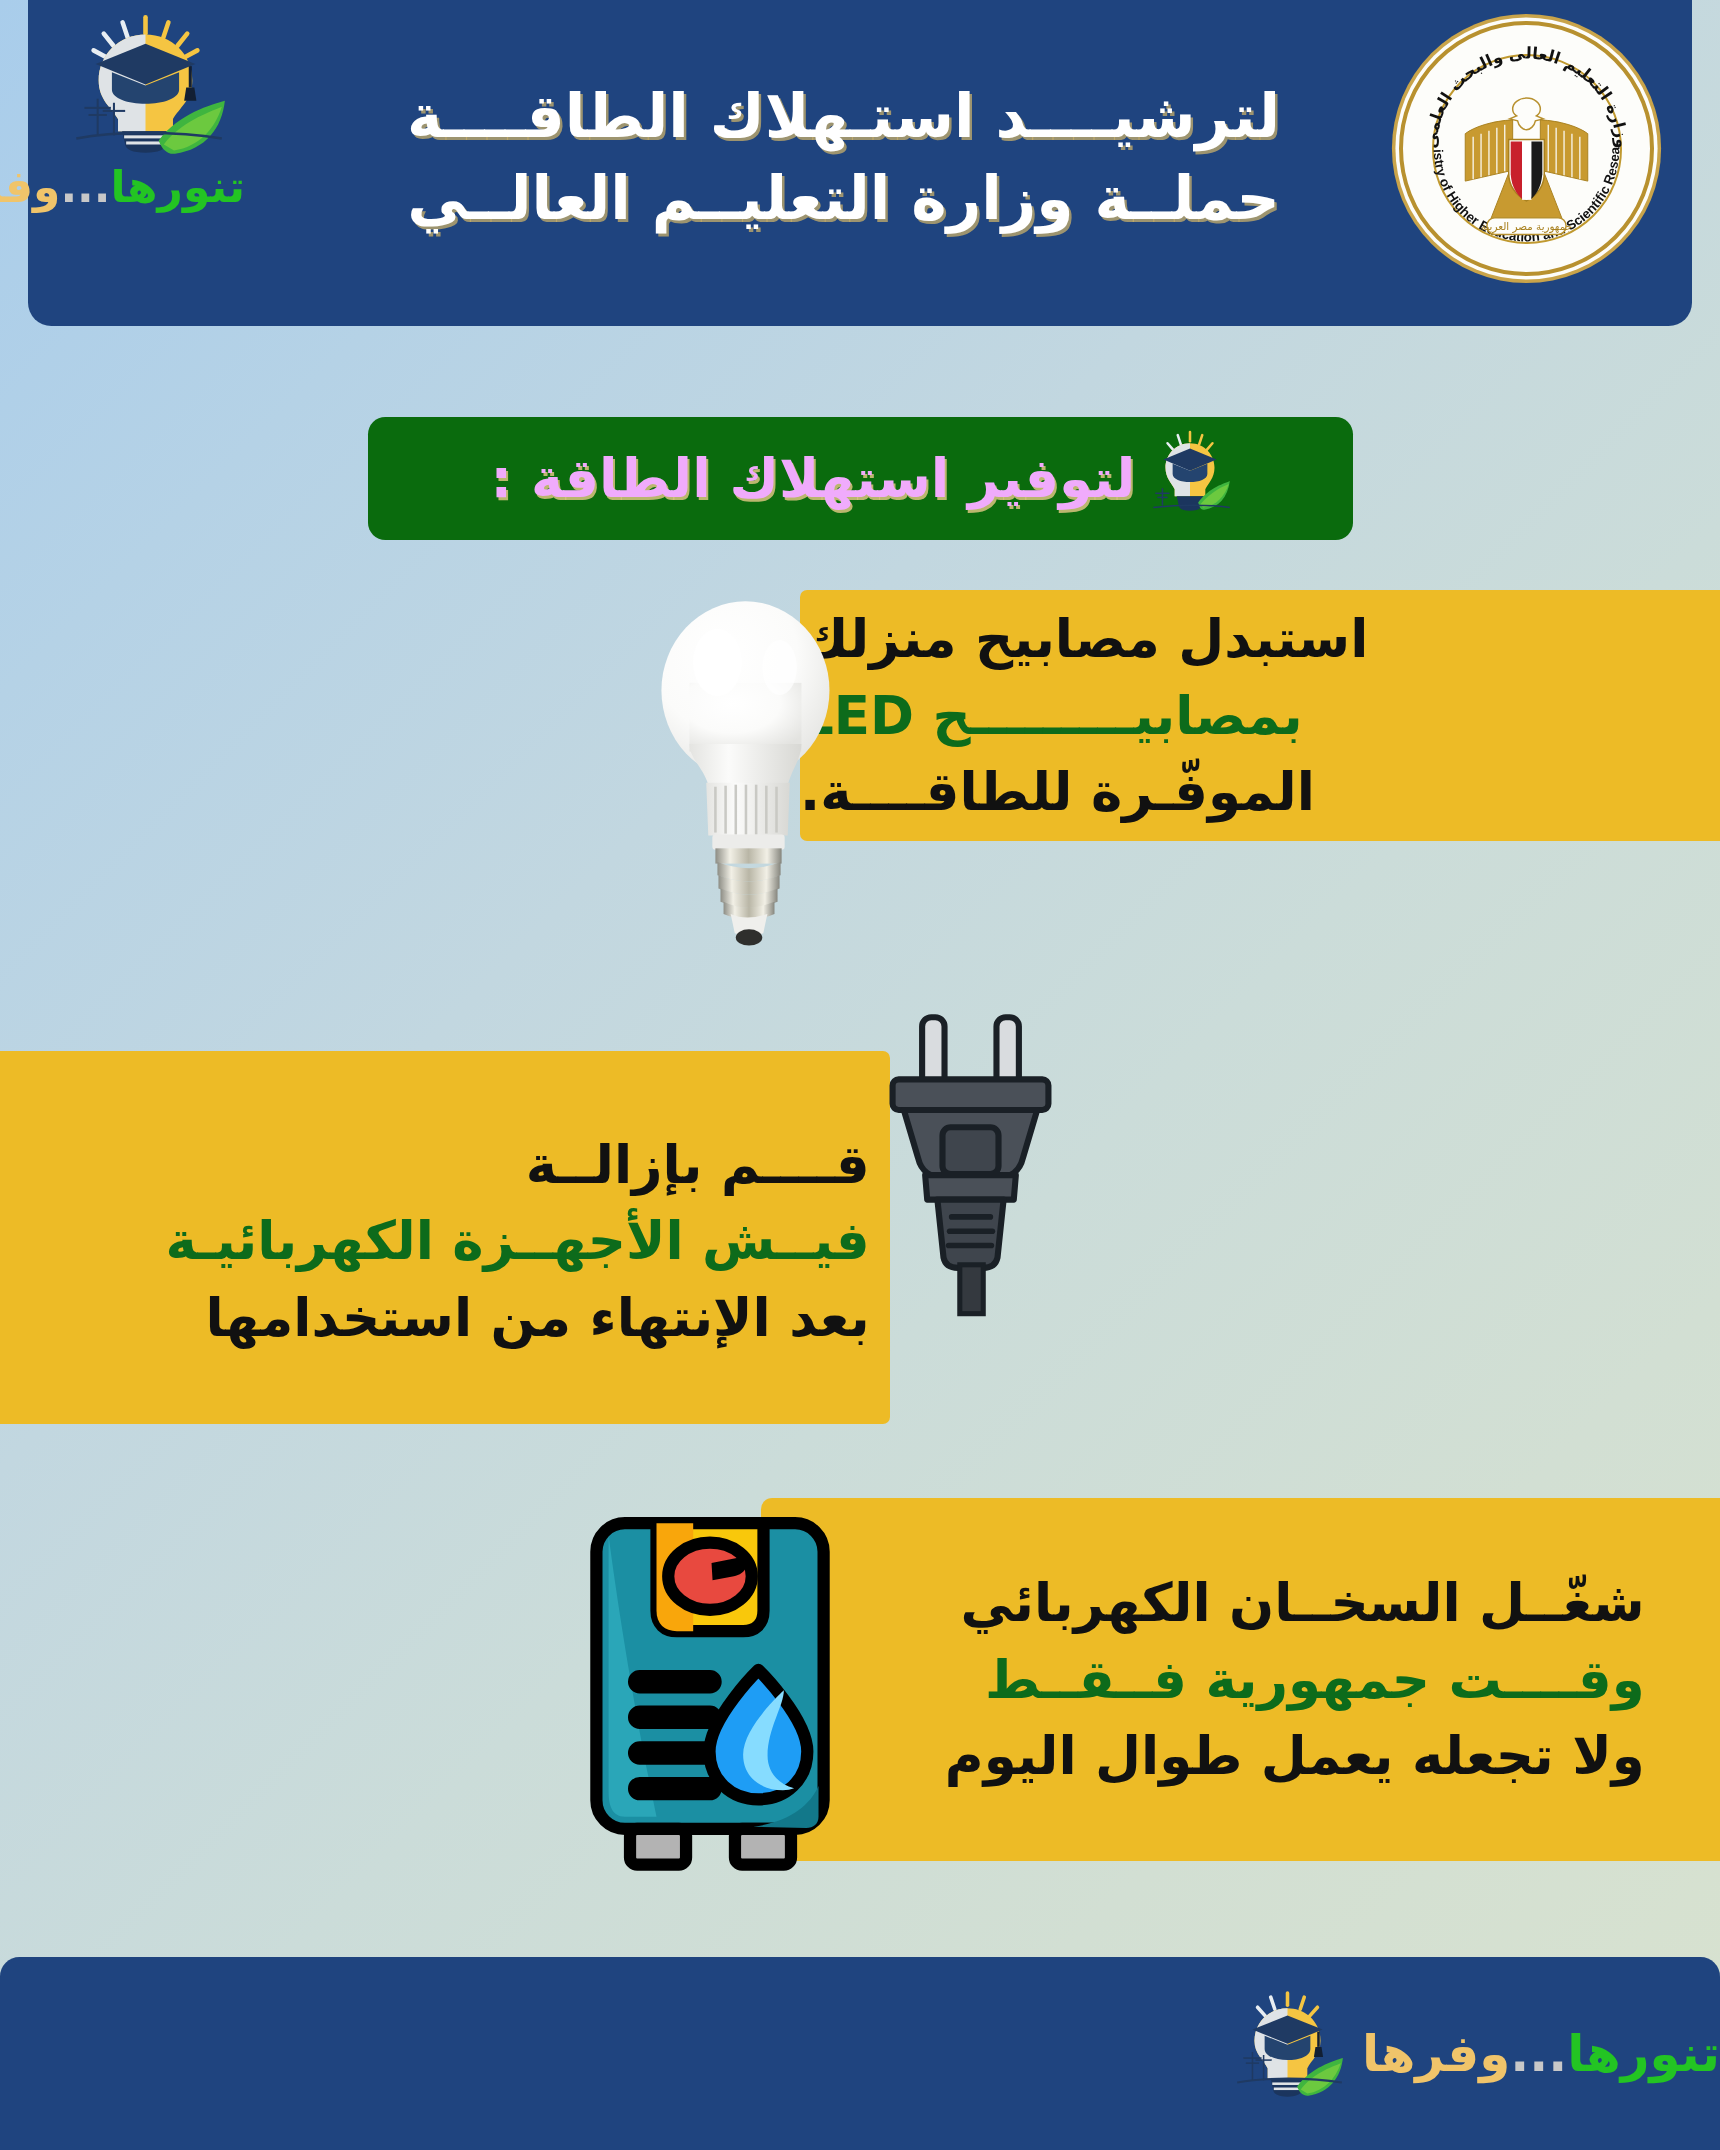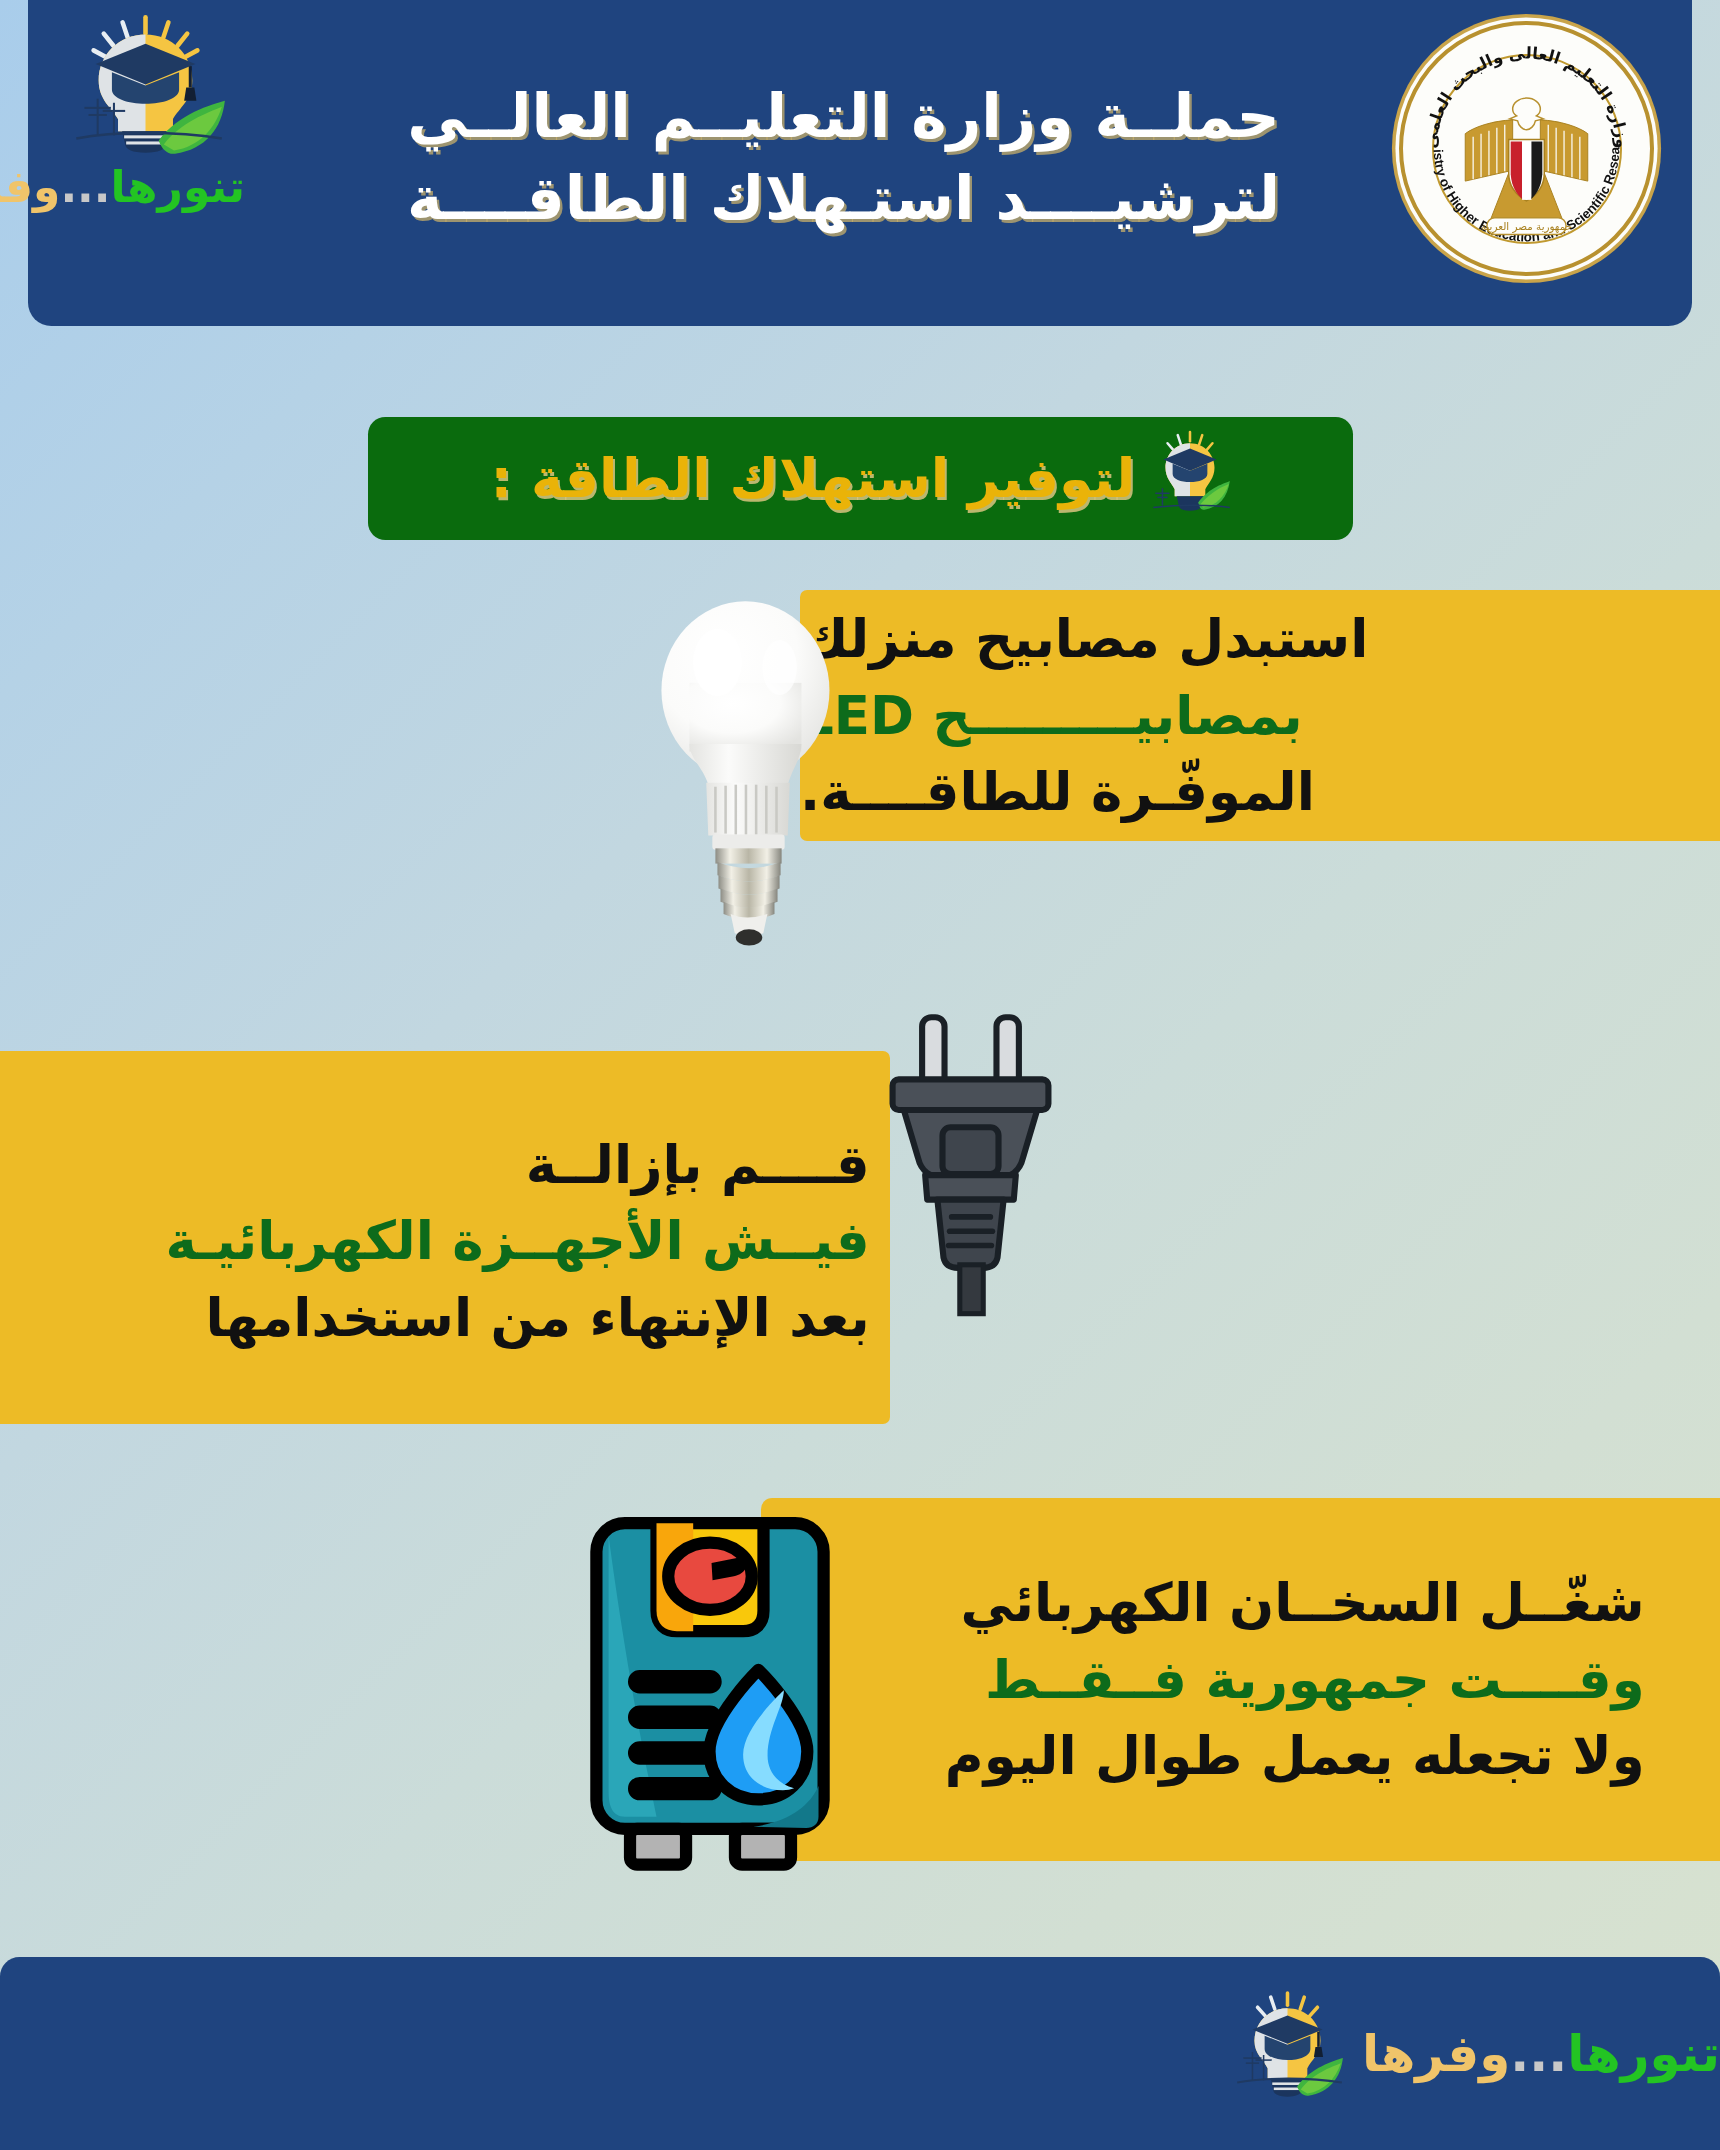--- a/index.html
+++ b/index.html
@@ -95,21 +95,21 @@
     position:absolute;
     left:368px; top:417px; width:985px; height:123px;
     background:#0a6b0d;
     border-radius:17.3px;
     display:flex; flex-direction:row;
     align-items:center; justify-content:center;
     gap:13.3px;
     padding:0 31px;
   }
   .green-banner-text {
-    color:#eab308;
+    color:#f0abfc;
     font-size:54px; font-weight:bold;
     white-space:nowrap;
     text-shadow:2px 2.5px 0 rgba(218,196,128,.85);
     direction:rtl;
   }
   .banner-logo { position:relative; width:82px; height:97px; flex:0 0 auto; }
 
   
   .tip-band {
     position:absolute;
@@ -224,22 +224,22 @@
         <line x1="86" y1="192" x2="130" y2="192"></line>
       </g>
       <path d="M34 246 C 110 232 230 232 320 246" stroke="#1f3a63" stroke-width="5" fill="none"></path>
     </svg>
   </div>
   <div class="logo-slogan" id="logo-top-slogan">
     <span class="sl-green">تنورها</span><span class="sl-dots">...</span><span class="sl-gold">وفرها</span>
   </div>
 
   <div class="header-title">
+    <div class="header-line">لترشيــــد استـهلاك الطاقــــة</div>
     <div class="header-line">حملــة وزارة التعليــم العالــي</div>
-    <div class="header-line">لترشيــــد استـهلاك الطاقــــة</div>
   </div>
 
   <div class="seal">
     <div class="seal-inner-ring"></div>
     <svg class="seal-ar-text" viewBox="0 0 500 500">
       <defs>
         <path id="arcTop" d="M 250 250 m -182 0 a 182 182 0 1 1 364 0" fill="none"></path>
         <path id="arcBot" d="M 250 250 m -188 0 a 188 188 0 1 0 376 0" fill="none"></path>
       </defs>
       <text font-size="33" font-weight="bold" fill="#111111" font-family="'DejaVu Sans',sans-serif">

